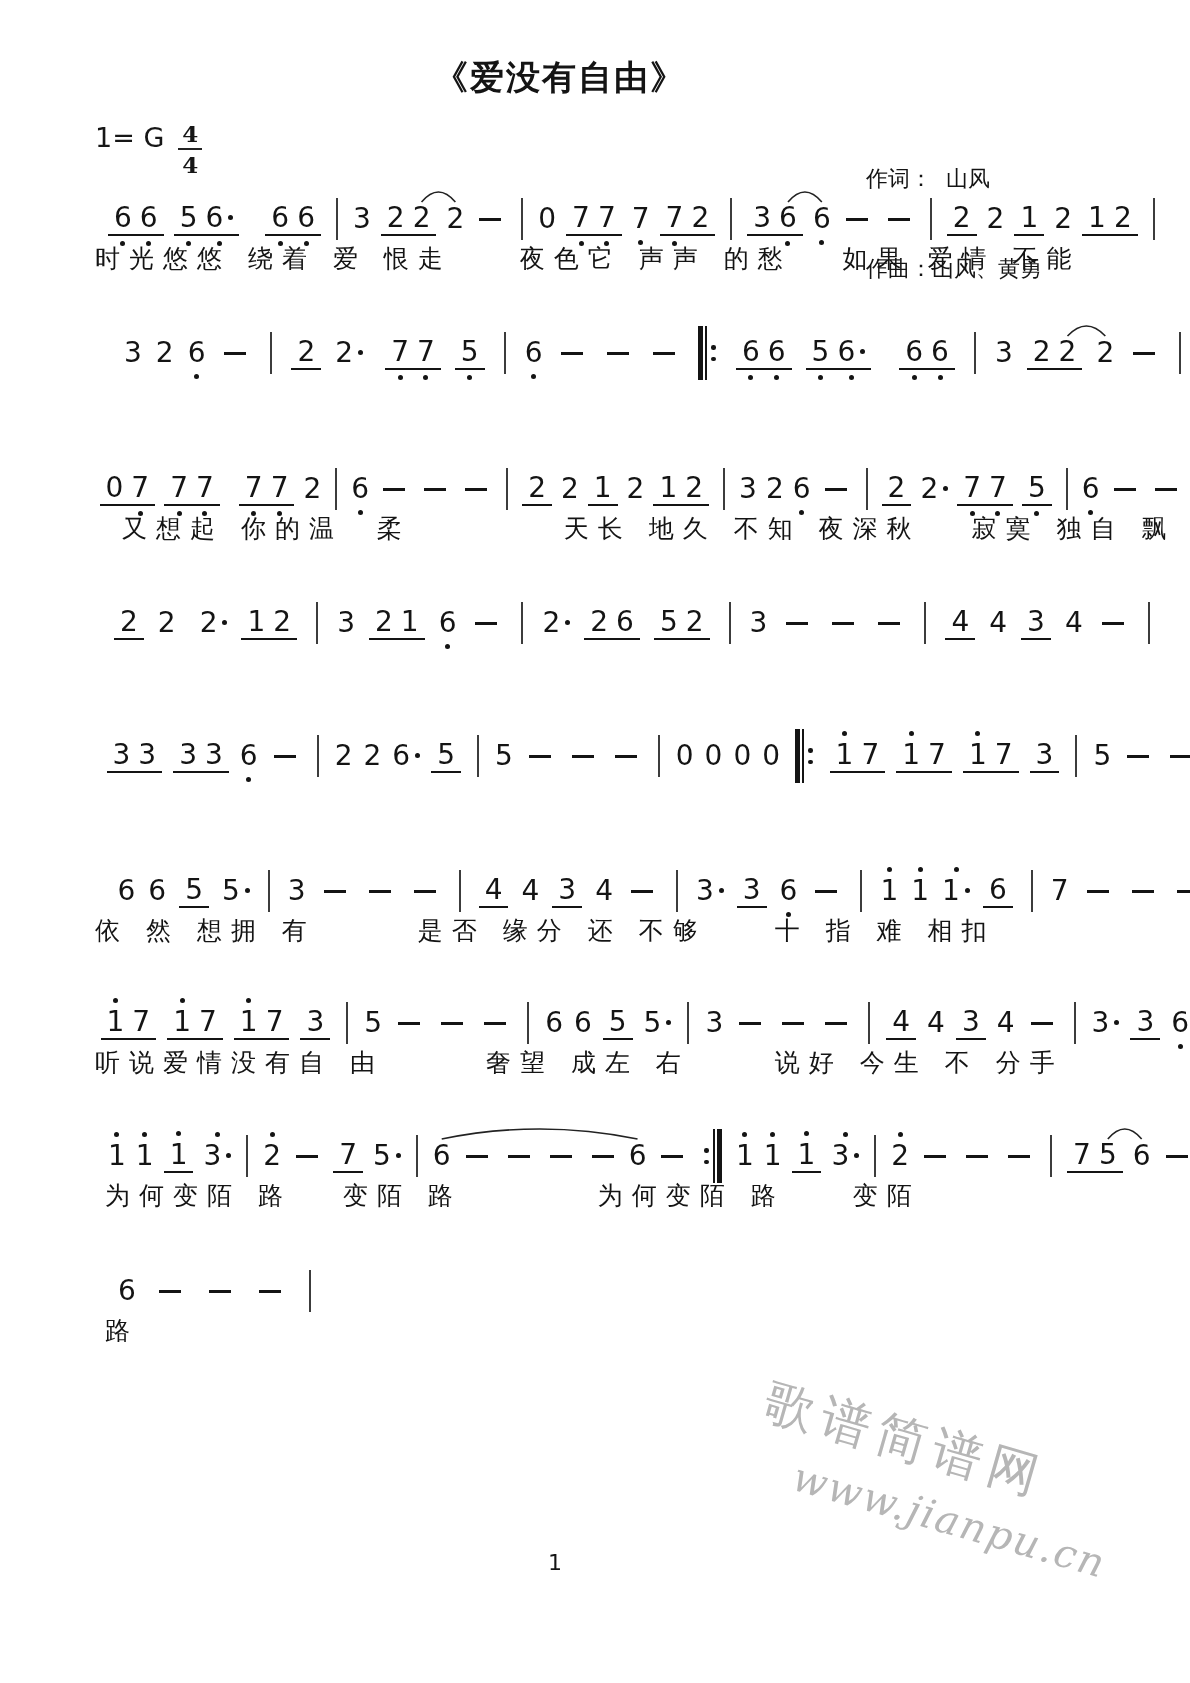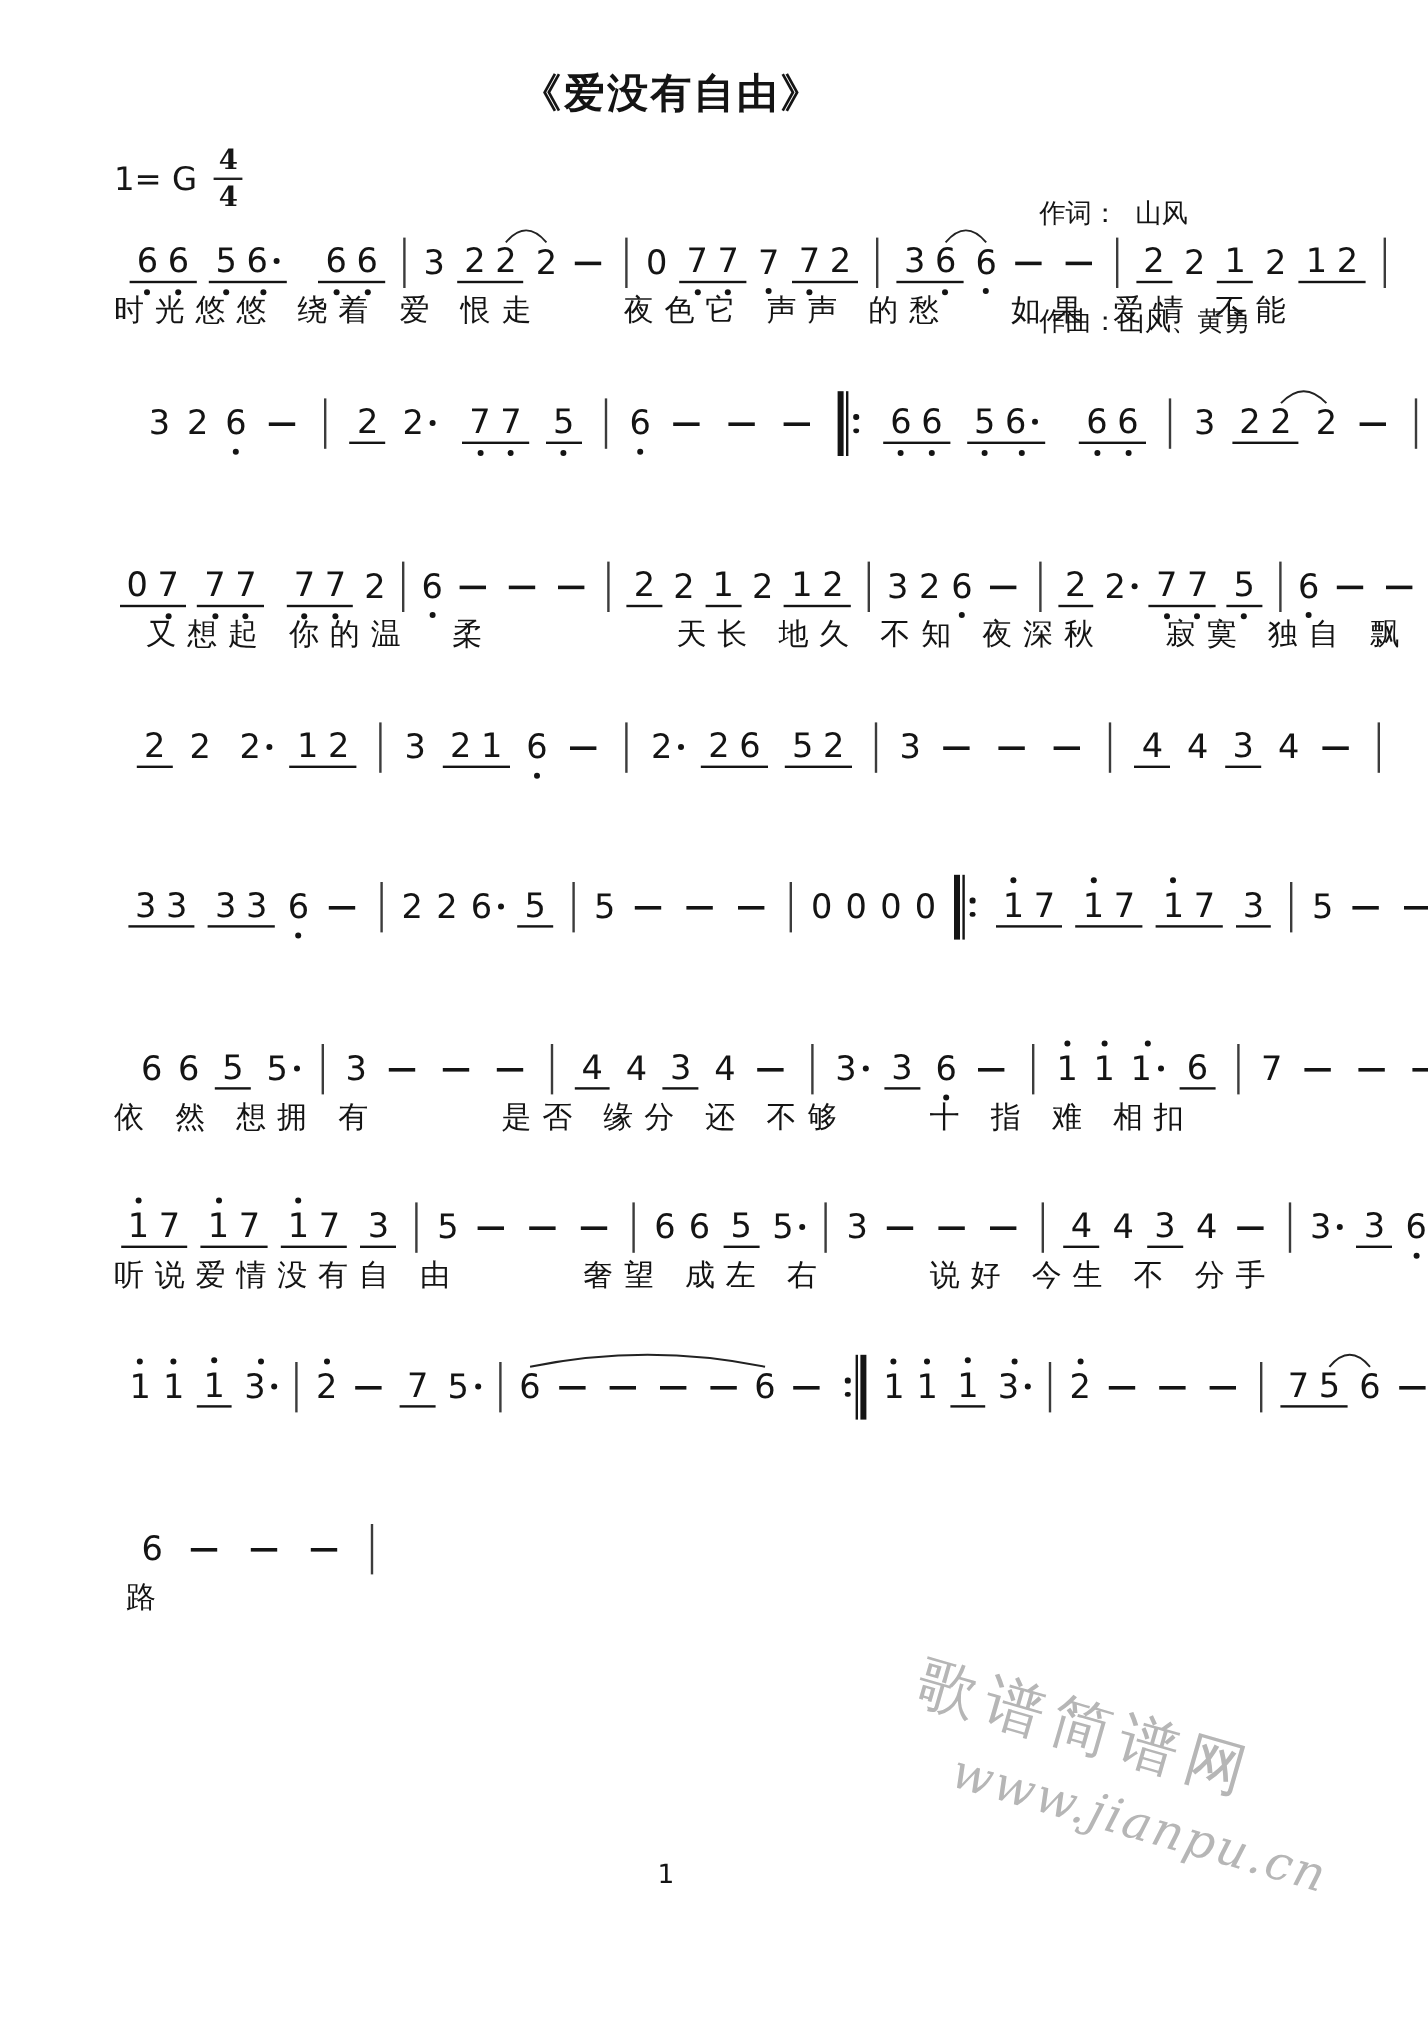--- a/index.html
+++ b/index.html
@@ -1,21 +1,21 @@
 <!DOCTYPE html>
 <html><head>
 <meta charset="utf-8">
 <style>
   html,body{margin:0;padding:0;background:#fff;}
   body{width:1190px;height:1683px;position:relative;font-family:"DejaVu Sans",sans-serif;color:#161616;overflow:hidden;}
   .page{position:absolute;inset:0;background:#fff;}
   .title{position:absolute;top:55px;left:0;width:1120px;margin:0;text-align:center;
          font-size:34px;font-weight:bold;letter-spacing:2px;color:#141414;}
   .credits{position:absolute;top:104px;right:148px;text-align:left;font-size:22px;line-height:30px;color:#141414;white-space:pre;}
-  .keysig{position:absolute;left:95px;top:122px;display:flex;align-items:center;font-size:27px;}
+  .keysig{position:absolute;left:95px;top:122px;display:flex;align-items:flex-start;font-size:27px;}
   .frac{display:inline-flex;flex-direction:column;align-items:center;margin-left:14px;
         font-family:"DejaVu Serif",serif;font-weight:bold;font-size:23px;line-height:1;}
   .frac .num4{padding:0 4px 3px;border-bottom:2px solid #222;}
   .frac .den4{padding-top:3px;}
   
   .line{position:absolute;left:95px;right:40px;--m:5px;}
   .notes{position:relative;display:flex;align-items:center;height:46px;}
   .notes>*{flex:0 0 auto;}
   .sp{display:inline-block;height:1px;}
   .nt{position:relative;display:inline-flex;align-items:center;margin:0 var(--m);
@@ -898,20 +898,21 @@
           </span>
           <span class="nt tie-e">
             <span>6</span>
           </span>
           <span class="nt dash"></span>
           <svg class="ties" width="1055" height="30">
             <path d="M 346.7109375 26 Q 444.625 6 542.5390625 26" fill="none" stroke="#222" stroke-width="1.6"></path>
             <path d="M 1012.8359375 26 Q 1029.75 6 1046.6640625 26" fill="none" stroke="#222" stroke-width="1.6"></path>
           </svg>
         </div>
+        <div class="lyric" style="padding-left: 10px;">为何变陌 路　 变陌 路　　　　为何变陌 路　　变陌</div>
       </div>
       <div class="line" style="top: 1268px; --m: 9px;">
         <div class="notes">
           <span class="sp" style="width: 14px;"></span>
           <span class="nt">
             <span>6</span>
           </span>
           <span class="nt dash"></span>
           <span class="nt dash"></span>
           <span class="nt dash"></span>

